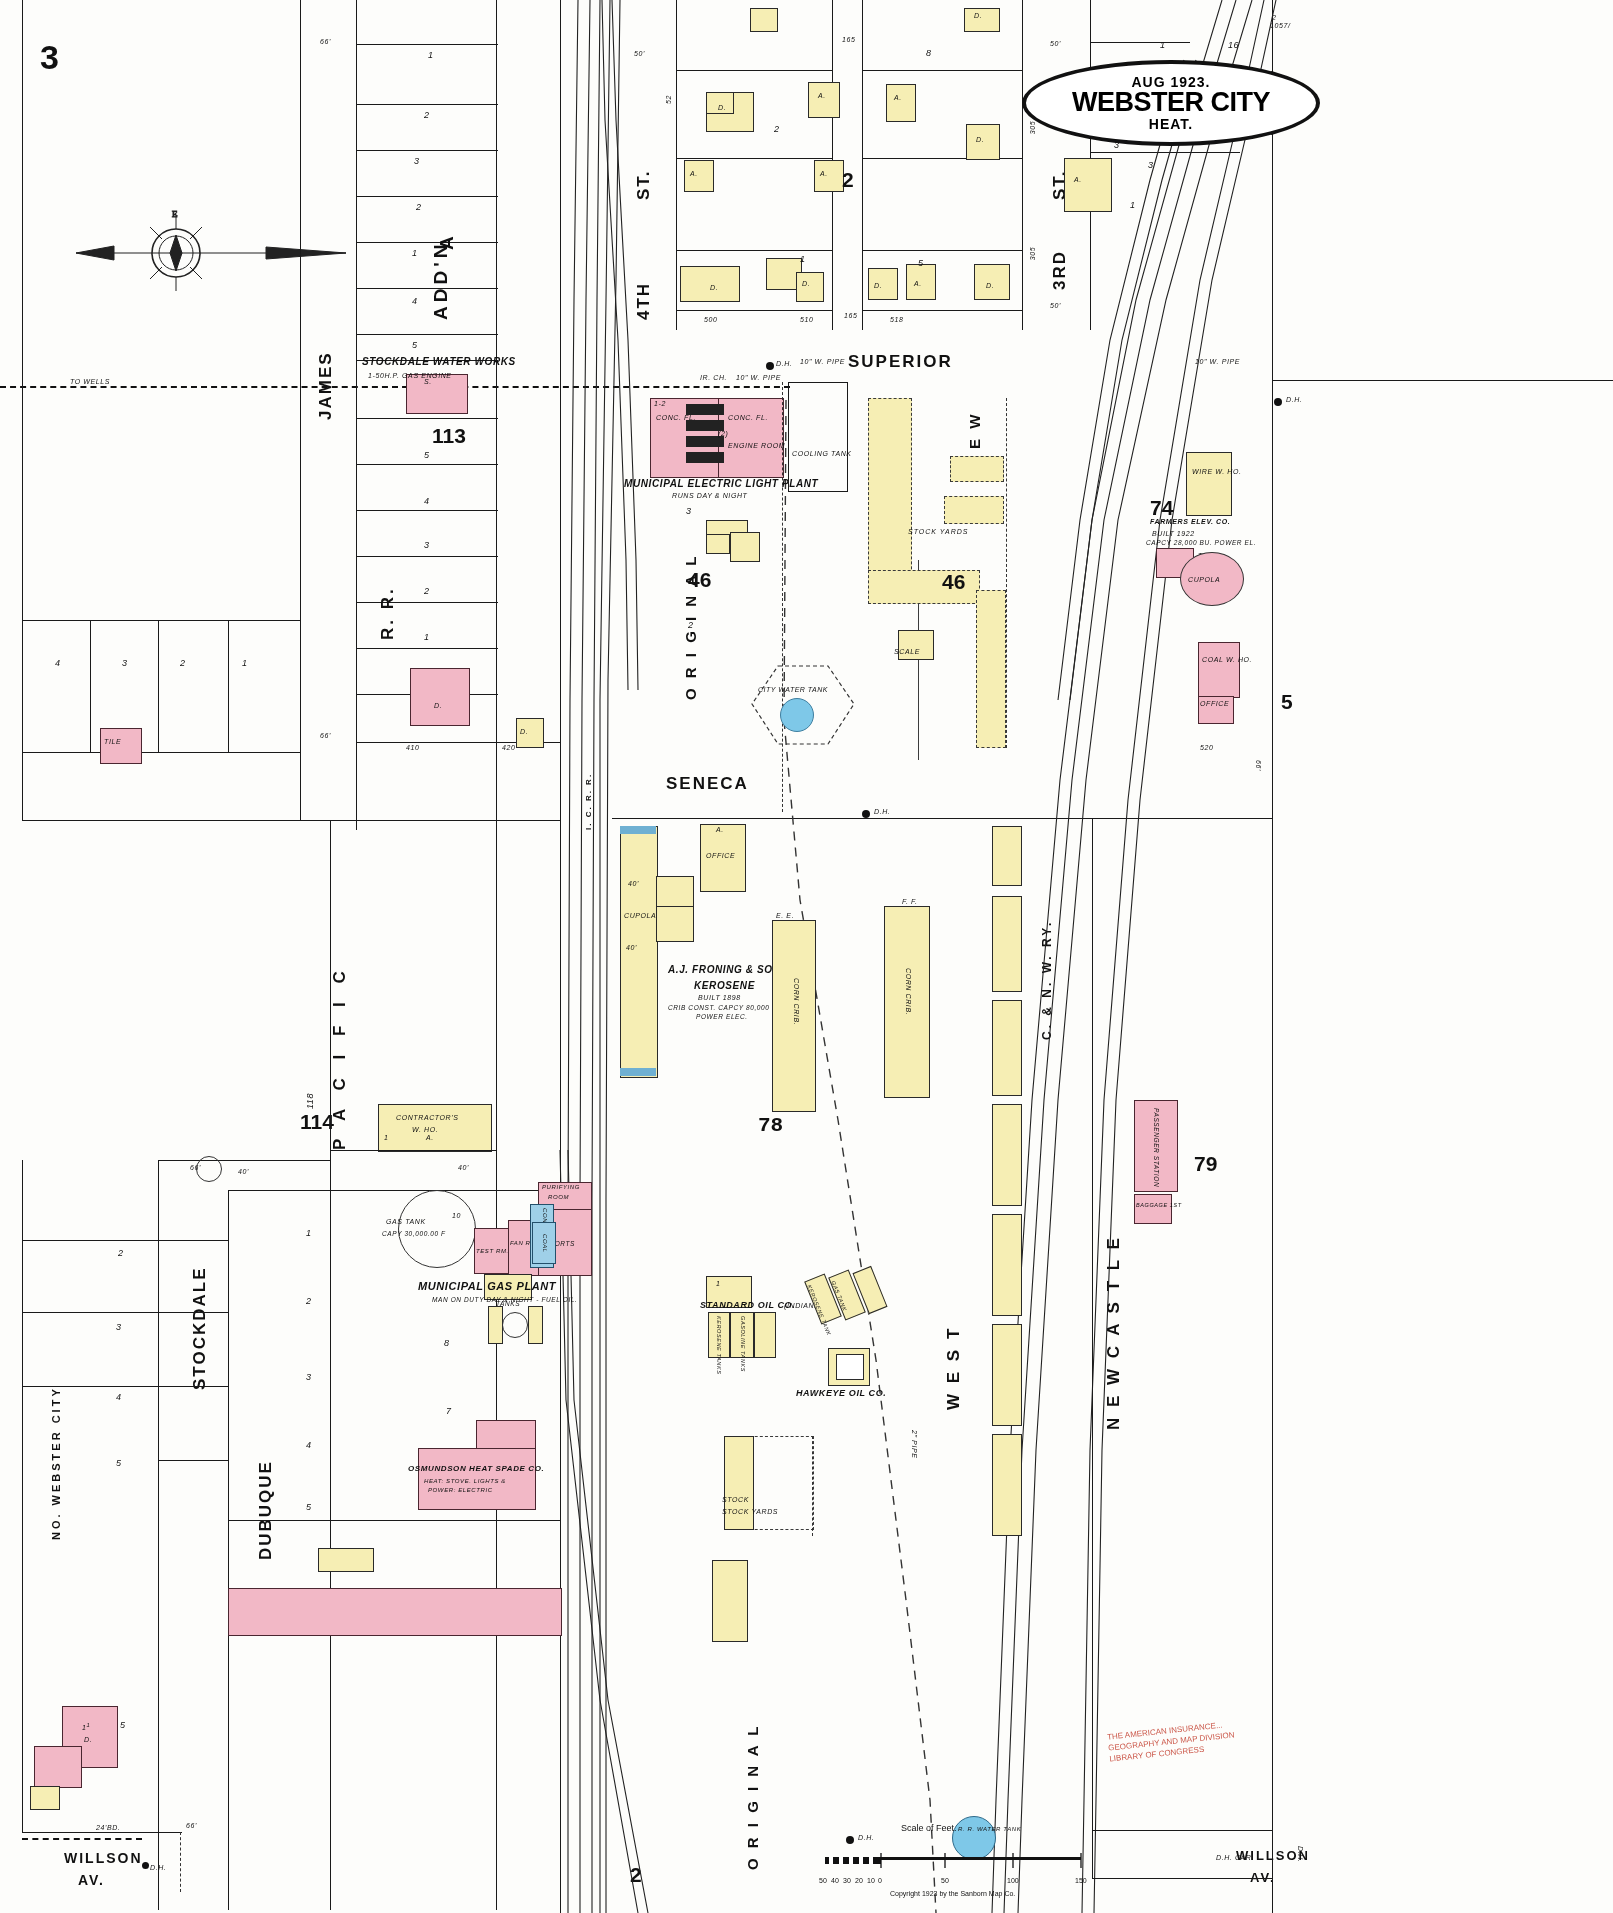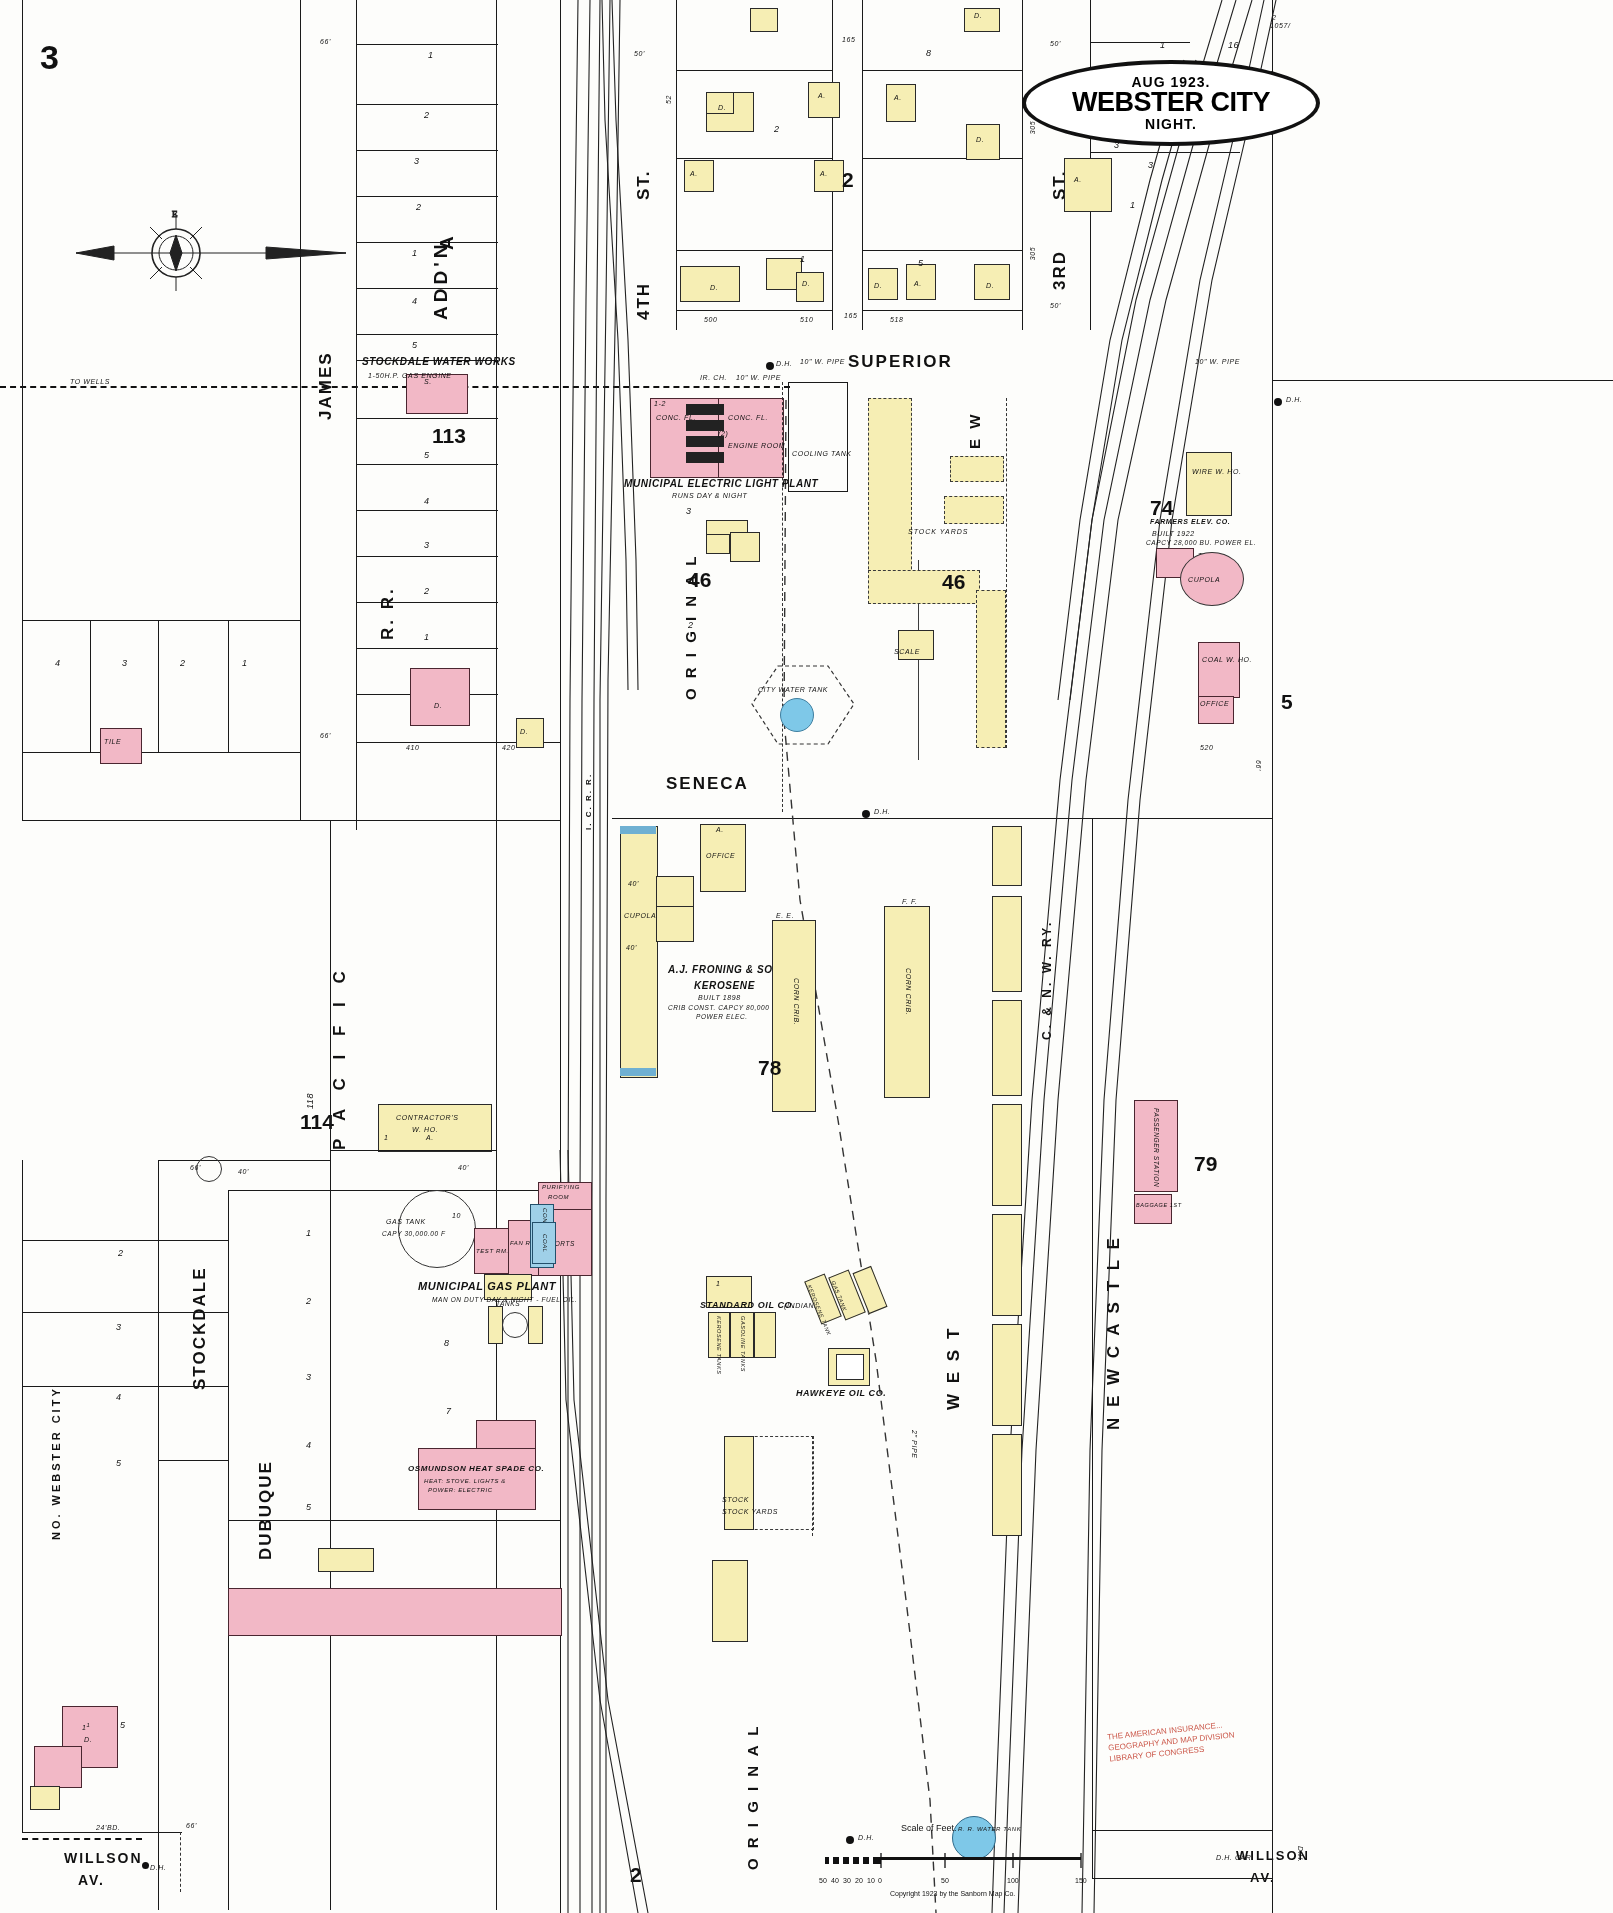--- a/index.html
+++ b/index.html
@@ -60,21 +60,21 @@
   <div class="txt cnrnum" style="left:40px;top:38px;">3</div>
   <div class="txt cnrnum" style="left:1232px;top:60px;">3</div>
   <div class="txt blknum" style="left:630px;top:1863px;">2</div>
   <div class="txt blknum" style="left:1281px;top:690px;">5</div>
   <div class="txt tiny hand" style="left:1272px;top:14px;">2</div>
   <div class="txt tiny hand" style="left:1270px;top:22px;font-size:7px;">1057/</div>
 
   <div id="title-oval">
     <div class="t1">AUG 1923.</div>
     <div class="t2">WEBSTER CITY</div>
-    <div class="t3">NIGHT.</div>
+    <div class="t3">HEAT.</div>
   </div>
 
   <div id="compass">
     <svg width="290" height="90" viewBox="0 0 290 90">
       <g stroke="#222" fill="#222">
         <line x1="10" y1="48" x2="280" y2="48" stroke-width="1.2"></line>
         <polygon points="10,48 48,41 48,55"></polygon>
         <polygon points="280,48 200,42 200,54"></polygon>
         <circle cx="110" cy="48" r="24" fill="none" stroke-width="1.6"></circle>
         <circle cx="110" cy="48" r="17" fill="none" stroke-width="1"></circle>
@@ -377,21 +377,21 @@
   <div class="txt tiny hand" style="left:668px;top:1004px;font-size:6.5px;">CRIB CONST. CAPCY 80,000 BU.</div>
   <div class="txt tiny hand" style="left:696px;top:1013px;font-size:6.5px;">POWER ELEC.</div>
 
   <div class="bld" style="left:772px;top:920px;width:42px;height:190px;"></div>
   <div class="txt tiny hand" style="left:776px;top:912px;">E. E.</div>
   <div class="txt tiny hand rotp90" style="left:800px;top:978px;">CORN CRIB.</div>
   <div class="bld" style="left:884px;top:906px;width:44px;height:190px;"></div>
   <div class="txt tiny hand" style="left:902px;top:898px;">F. F.</div>
   <div class="txt tiny hand rotp90" style="left:912px;top:968px;">CORN CRIB.</div>
 
-  <div class="txt blknum" style="left:758px;top:1056px;">78</div>
+  <div class="txt blknum" style="left:758px;top:1114px;font-family:Liberation Mono, monospace;">78</div>
 
   <div class="bld" style="left:992px;top:826px;width:28px;height:58px;"></div>
   <div class="bld" style="left:992px;top:896px;width:28px;height:94px;"></div>
   <div class="bld" style="left:992px;top:1000px;width:28px;height:94px;"></div>
   <div class="bld" style="left:992px;top:1104px;width:28px;height:100px;"></div>
   <div class="bld" style="left:992px;top:1214px;width:28px;height:100px;"></div>
   <div class="bld" style="left:992px;top:1324px;width:28px;height:100px;"></div>
   <div class="bld" style="left:992px;top:1434px;width:28px;height:100px;"></div>
 
   <div class="bld" style="left:378px;top:1104px;width:112px;height:46px;"></div>

